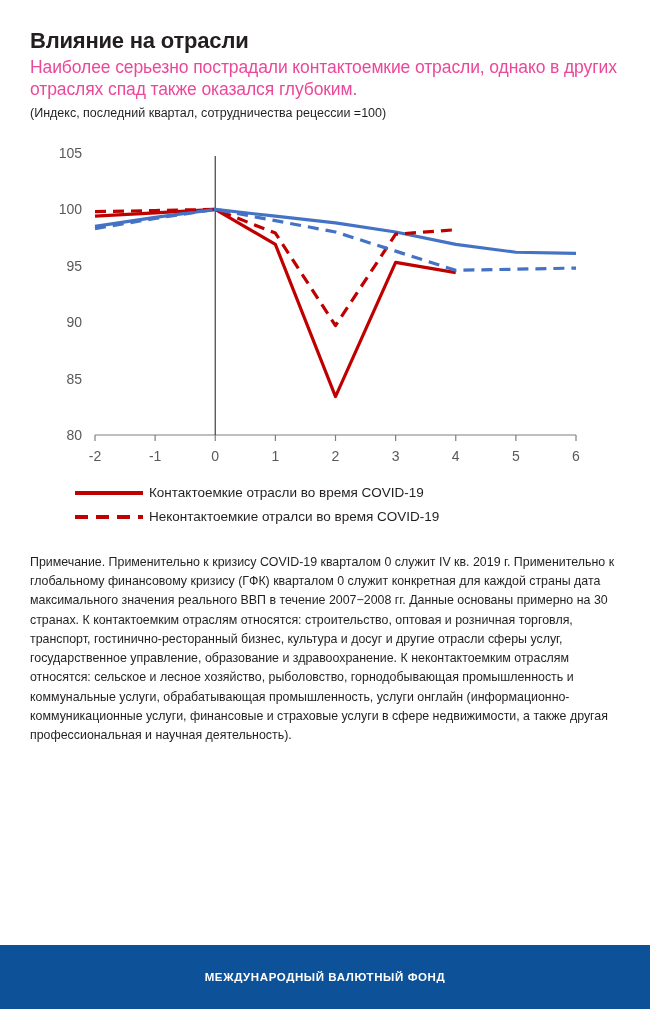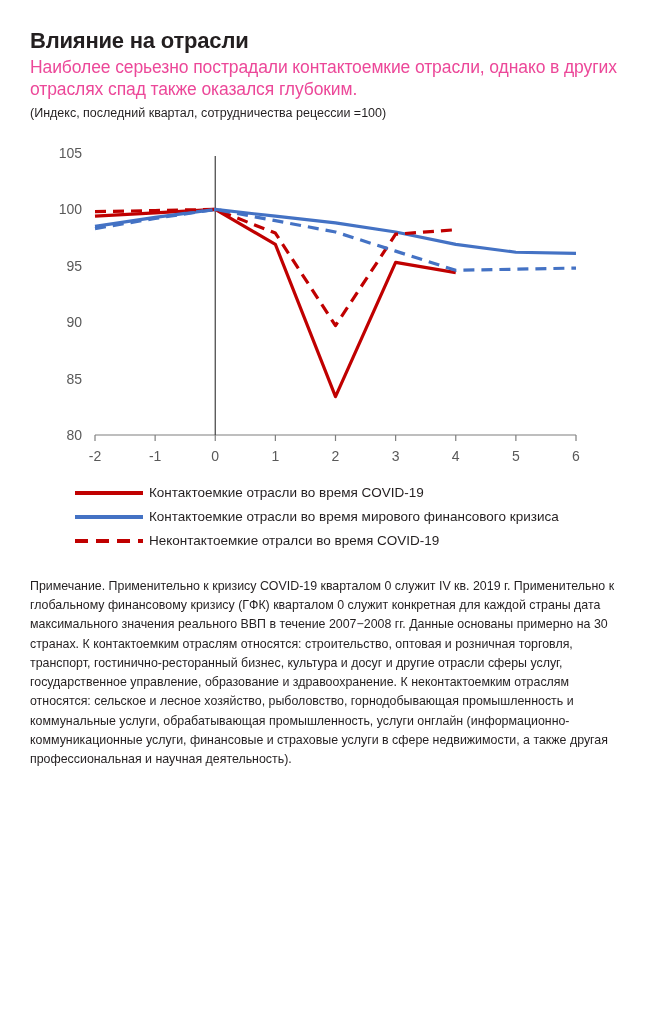--- a/index.html
+++ b/index.html
@@ -114,29 +114,26 @@
 
   <div class="legend" id="legend">
       <div class="legend-row">
         <span class="swatch">
           <i class="sw-solid-red"></i>
         </span>
         <span class="legend-label">Контактоемкие отрасли во время COVID-19</span>
       </div>
       <div class="legend-row">
         <span class="swatch">
-          <i class="sw-solid-blue"></i>
-        </span>
-        <span class="legend-label">Контактоемкие отрасли во время мирового финансового кризиса</span>
-      </div>
-      <div class="legend-row">
-        <span class="swatch">
           <i class="sw-dash-red"></i>
         </span>
         <span class="legend-label">Неконтактоемкие отралси во время COVID-19</span>
       </div>
     </div>
 
   <div class="notes">
     <p>Примечание. Применительно к кризису COVID-19  кварталом 0 служит IV кв. 2019 г. Применительно к глобальному финансовому кризису (ГФК) кварталом 0 служит конкретная для каждой страны дата максимального значения реального ВВП в течение 2007−2008 гг. Данные основаны примерно на 30 странах. К контактоемким отраслям относятся: строительство, оптовая и розничная торговля, транспорт, гостинично-ресторанный бизнес, культура и досуг и другие отрасли сферы услуг, государственное управление, образование и здравоохранение. К неконтактоемким отраслям относятся: сельское и лесное хозяйство, рыболовство, горнодобывающая промышленность и коммунальные услуги, обрабатывающая промышленность, услуги онглайн (информационно-коммуникационные услуги, финансовые и страховые услуги в сфере недвижимости, а также другая профессиональная и научная деятельность).</p>
   </div>
 
+  <div class="footer">
+    <span class="footer-text">МЕЖДУНАРОДНЫЙ ВАЛЮТНЫЙ ФОНД</span>
+  </div>
 </div>
 
 </body></html>

